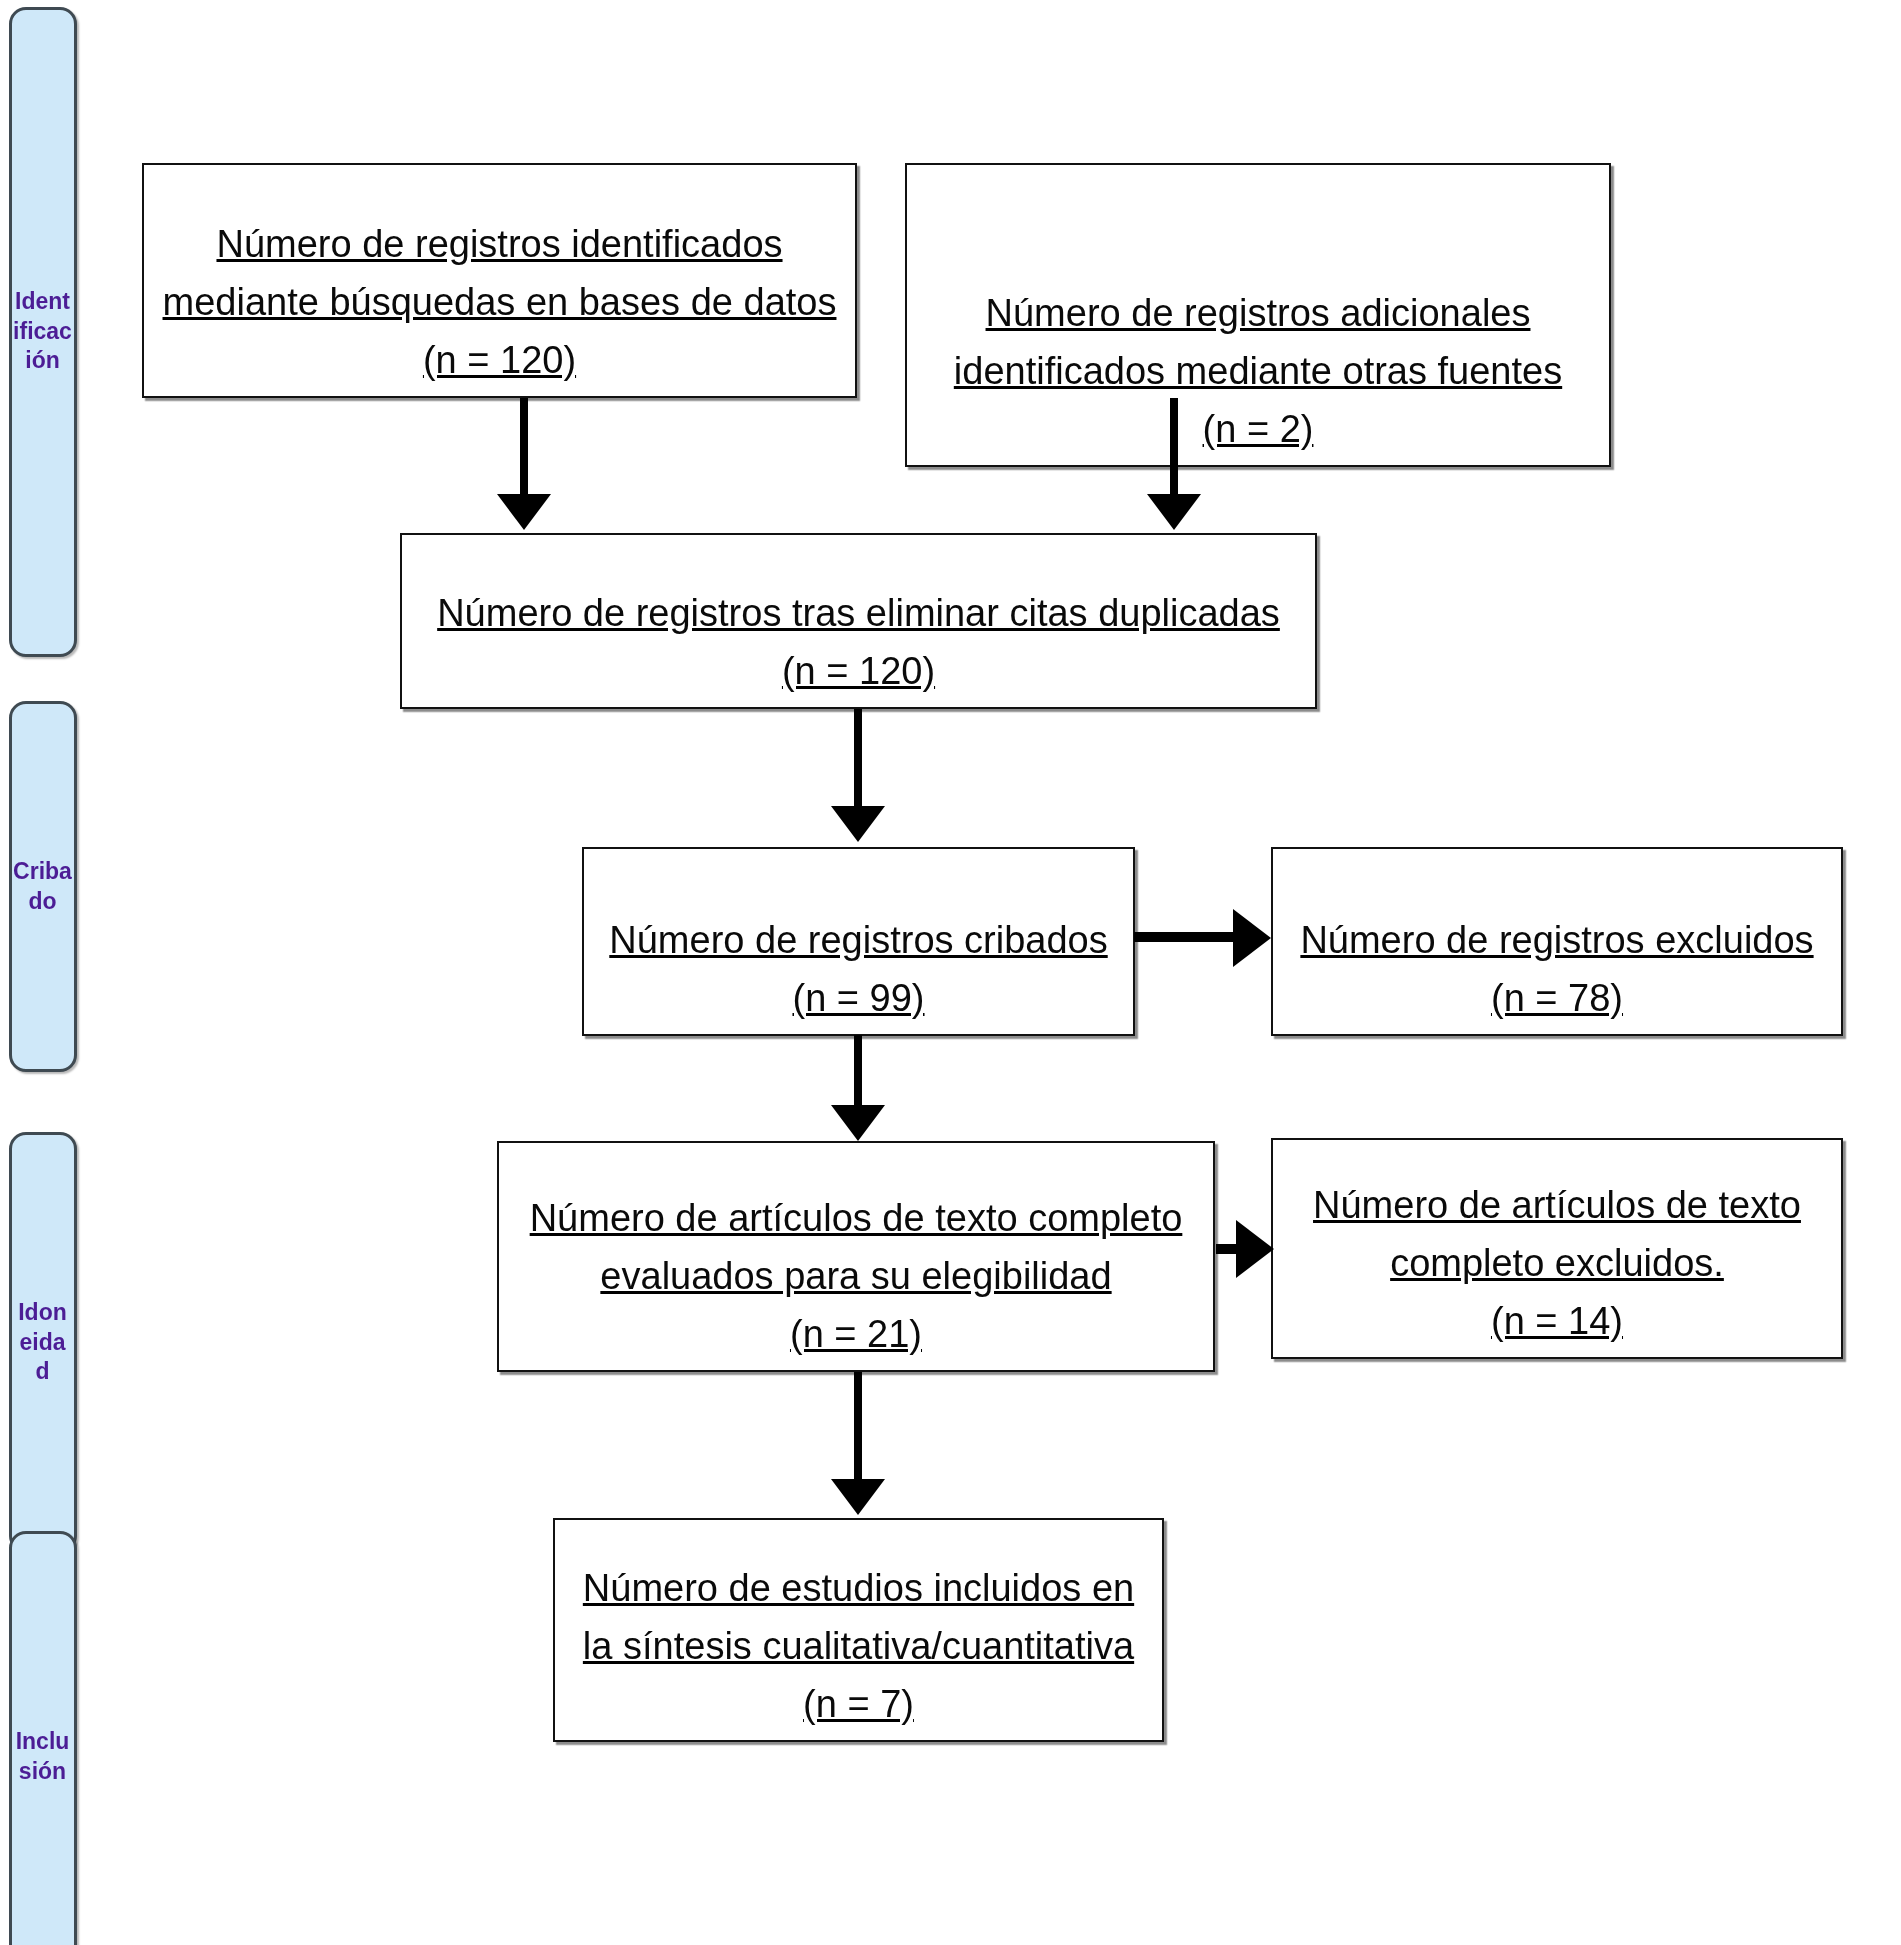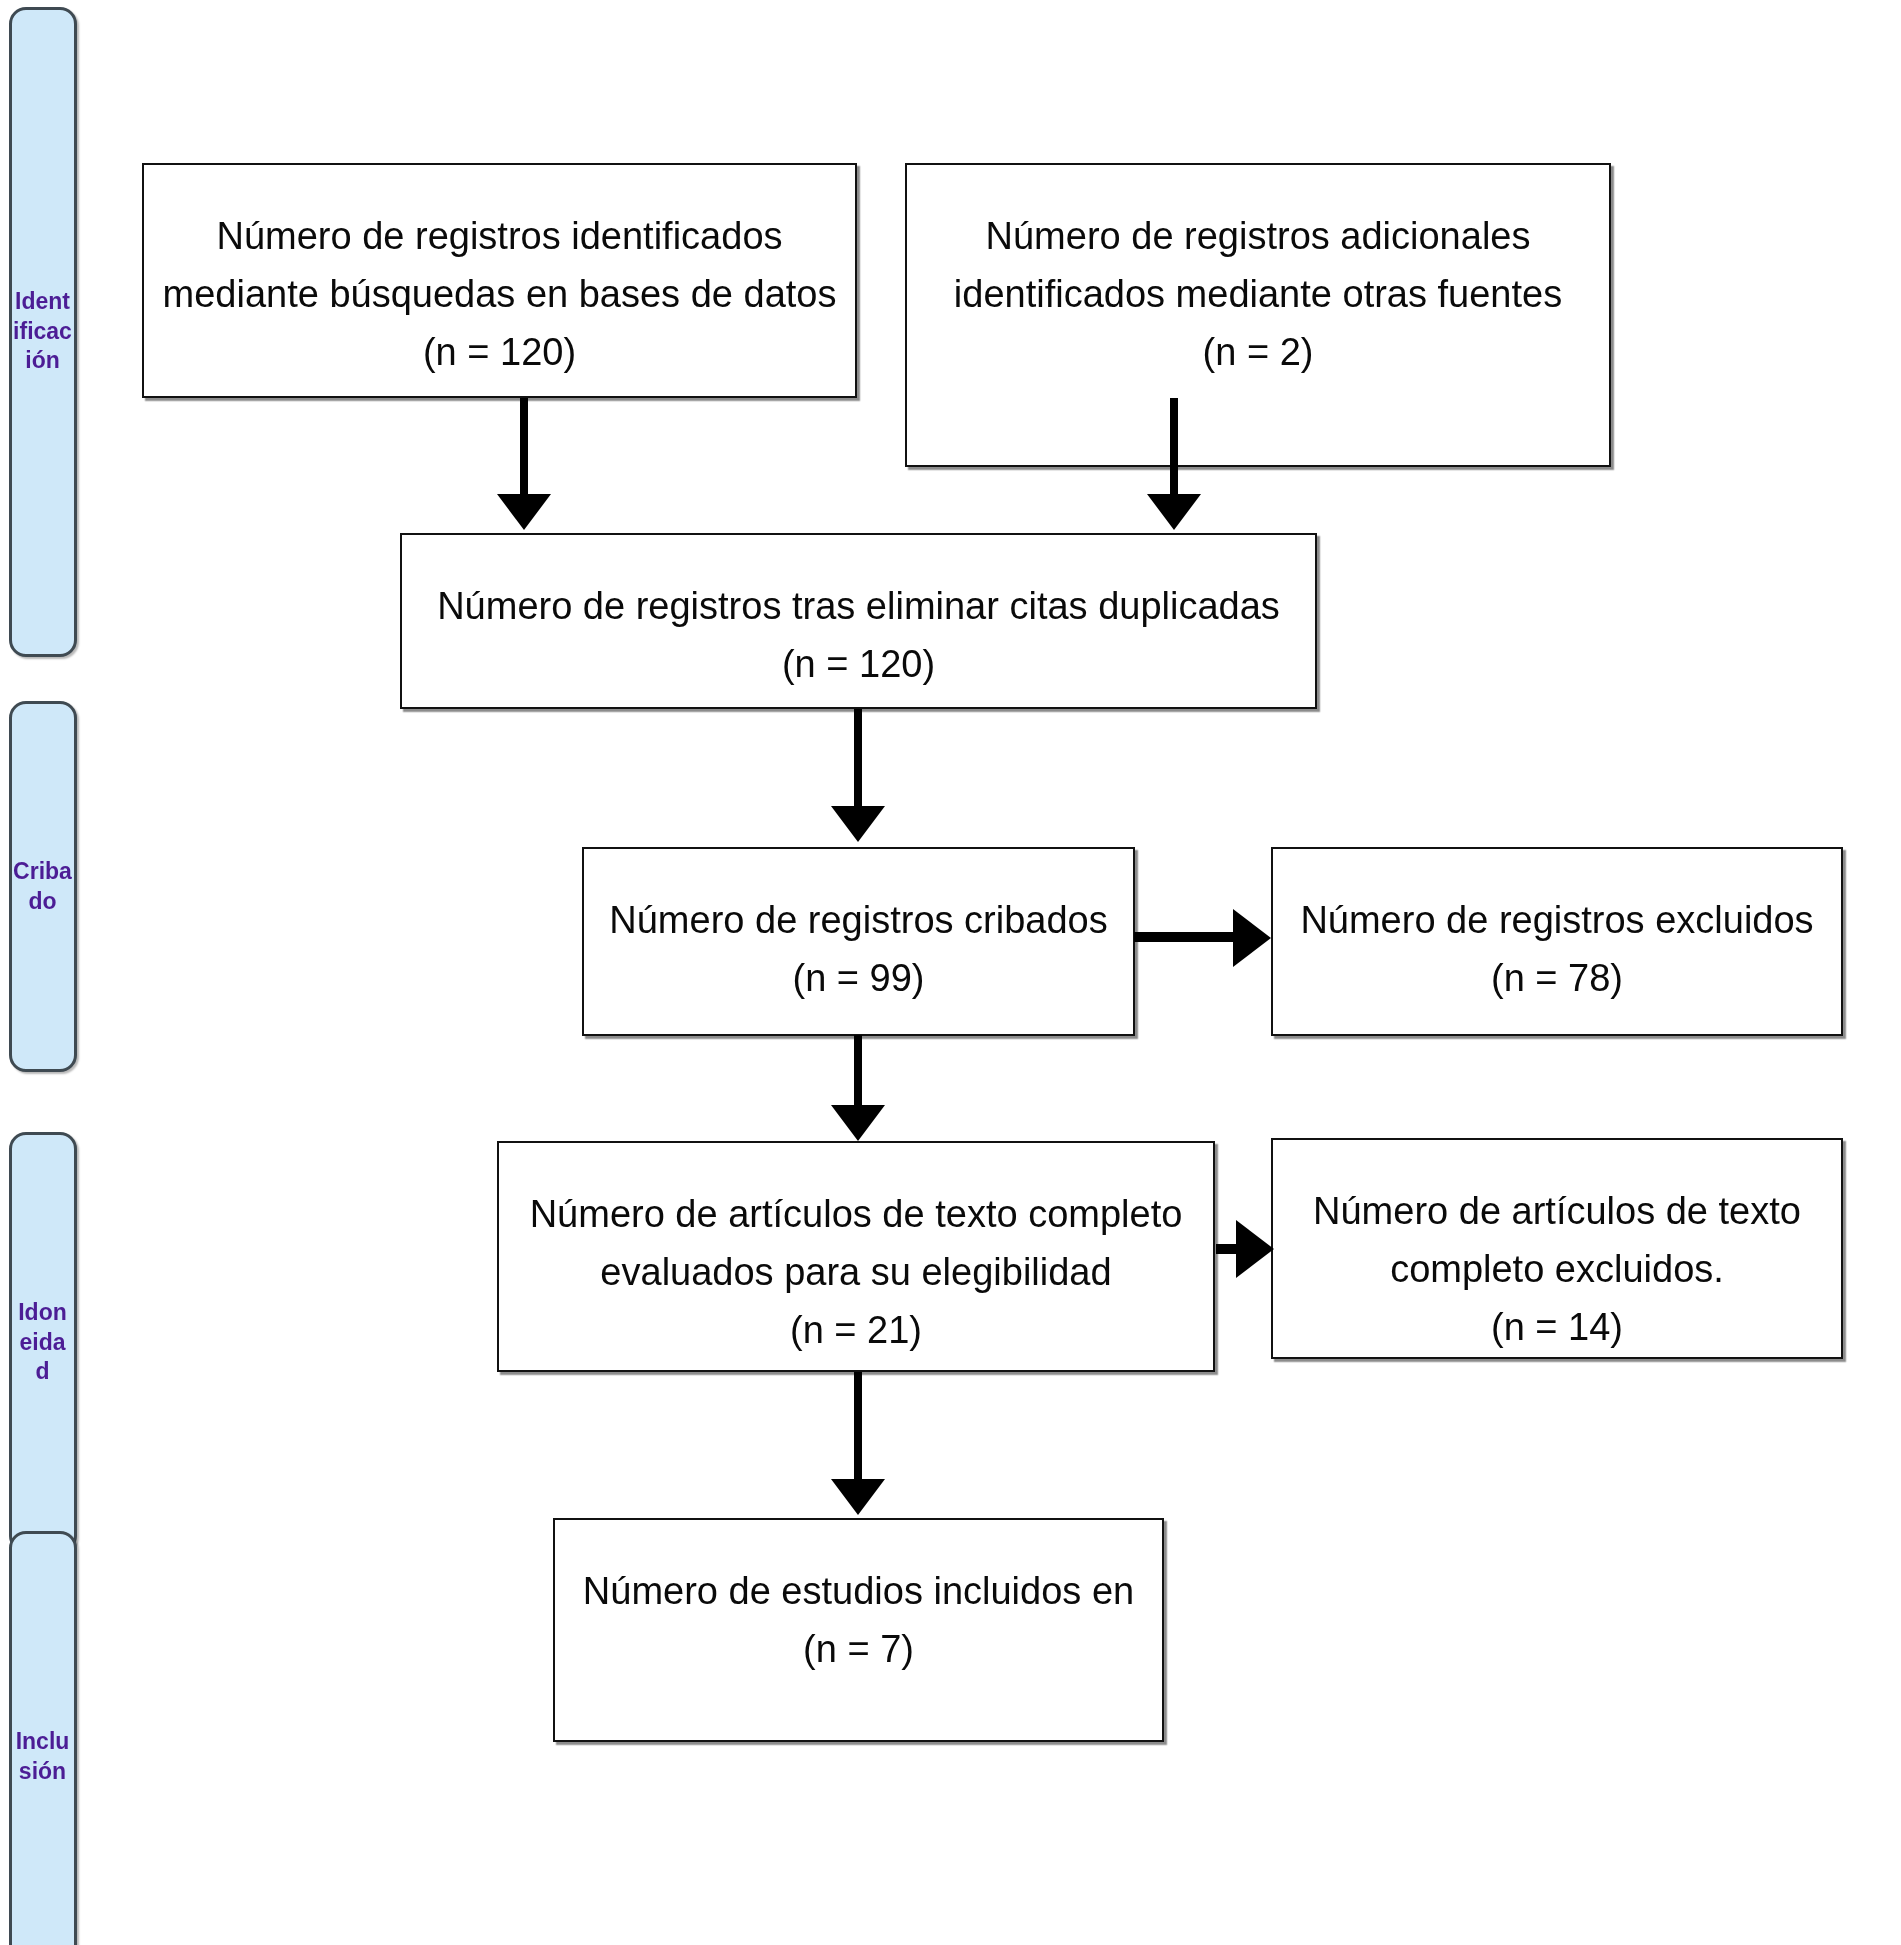--- a/index.html
+++ b/index.html
@@ -58,22 +58,23 @@
     padding: 6.5px 14.3px;
   }
   .flow-box .box-text {
     font-size: 38px;
     line-height: 1.52;
     color: #0a0a0a;
     text-align: center;
     width: 100%;
   }
   .flow-box.top-aligned {
-    align-items: flex-start;
-    padding-top: 43px;
+    align-items: flex-end;
+    padding-top: 16px;
+    text-decoration: underline;
   }
 
   
   .vline {
     position: absolute;
     background: #000000;
   }
   .hline {
     position: absolute;
     background: #000000;
@@ -186,18 +187,19 @@
 
   <div class="hline" style="left:1216px; top:1244px; width:26px; height:10.4px;"></div>
   <div class="arrow-right" style="left:1236px; top:1220px;"></div>
 
   <div class="vline" style="left:854px; top:1372px; width:7.8px; height:117px;"></div>
   <div class="arrow-down" style="left:831px; top:1479px;"></div>
 
   <div class="flow-box top-aligned" style="left:553px; top:1518px; width:611px; height:224px;">
     <div class="box-text">
       <div>Número de estudios incluidos en</div>
+      <div>la síntesis cualitativa/cuantitativa</div>
       <div>(n = 7)</div>
     </div>
   </div>
 
 </div>
 
 
 </body></html>

